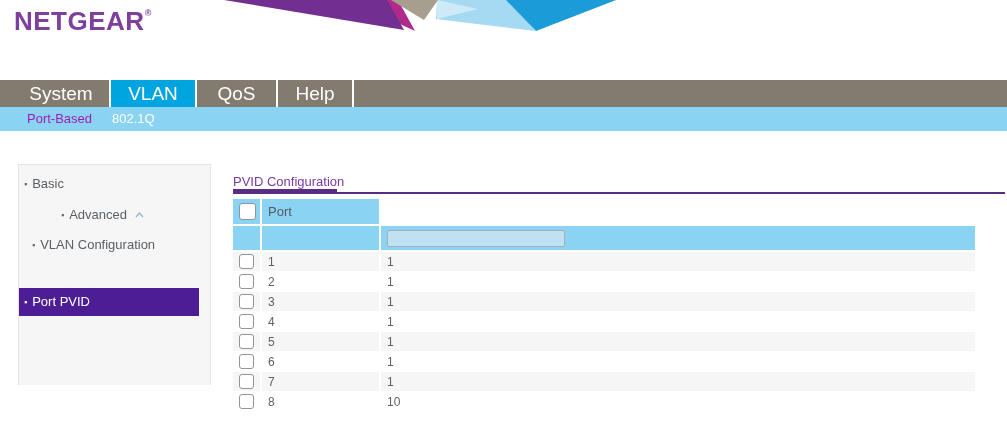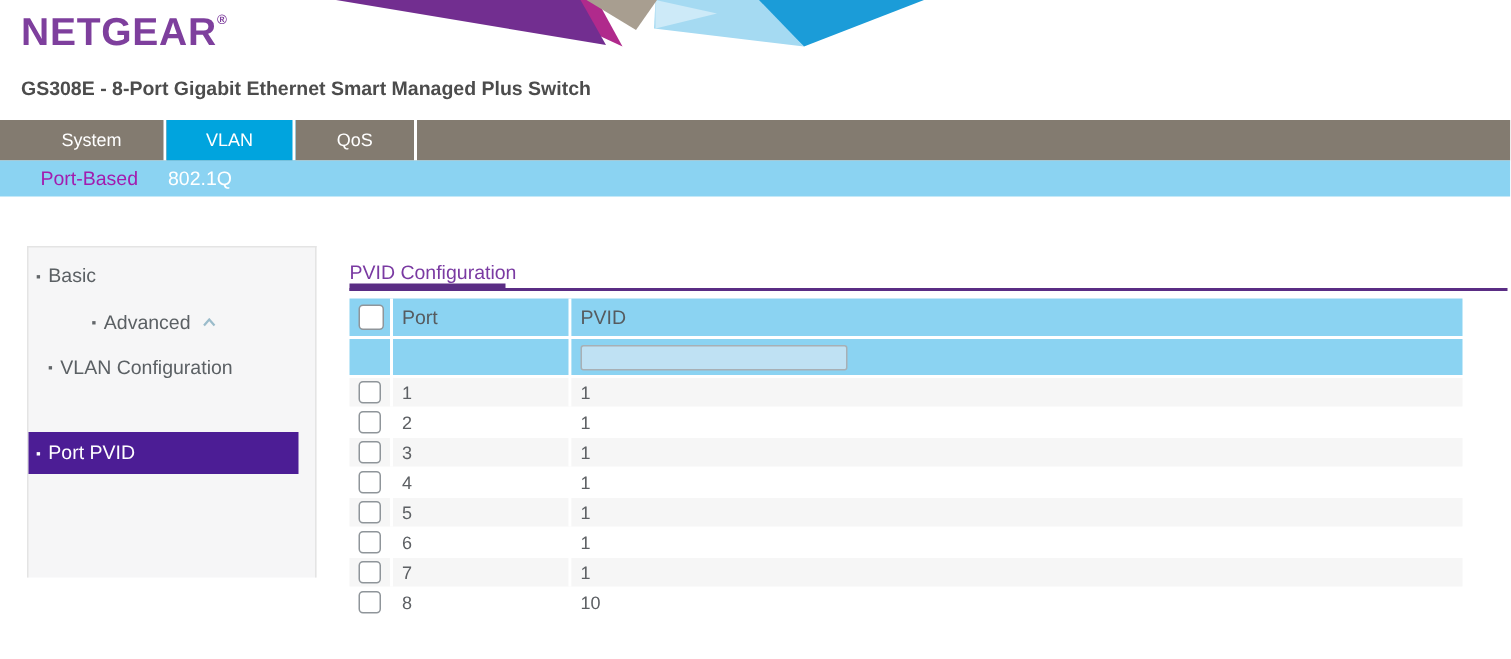--- a/index.html
+++ b/index.html
@@ -9,21 +9,21 @@
   
   .banner{position:absolute;left:0;top:0;width:1007px;height:33px;}
   .logo{position:absolute;left:14px;top:6px;font-size:26px;font-weight:bold;
         color:#7e3f9d;letter-spacing:0.5px;}
   .logo .reg{font-size:9px;vertical-align:14px;font-weight:bold;}
   .product-title{position:absolute;left:14px;top:51px;font-size:13px;font-weight:bold;color:#4c4c4c;}
 
   
   .nav{position:absolute;left:0;top:80px;width:1007px;height:27px;background:#837b70;
        box-sizing:border-box;padding-left:13px;display:flex;}
-  .nav-tab{height:27px;line-height:27px;text-align:center;color:#fff;font-size:12px;
+  .nav-tab{height:27px;line-height:27px;text-align:center;color:#fff;font-size:19px;
            border-right:2px solid #fff;cursor:pointer;}
   .nav-tab:nth-child(1){width:96px;}
   .nav-tab:nth-child(2){width:84px;}
   .nav-tab:nth-child(3){width:79px;}
   .nav-tab:nth-child(4){width:74px;}
   .nav-tab.active{background:#00a4de;}
 
   
   .subnav{position:absolute;left:0;top:107px;width:1007px;height:24px;background:#8bd3f2;}
   .subnav-item{position:absolute;top:0;height:24px;line-height:24px;font-size:13px;
@@ -83,26 +83,26 @@
     <polygon points="503,0 616,0 536,31" fill="#1b9cd8"></polygon>
     <polygon points="437,0 506,0 536,31 436,19" fill="#a5daf2"></polygon>
     <polygon points="437,0 478,9 437,19" fill="#cdeaf8"></polygon>
     <polygon points="348,0 398,0 415,31" fill="#b02a8c"></polygon>
     <polygon points="224,0 387,0 404,30" fill="#722e90"></polygon>
     <polygon points="391,0 438,0 424,20" fill="#a89e90"></polygon>
   </svg>
 
   <div class="logo"><span>NETGEAR</span><span class="reg">®</span></div>
 
-  <div class="product-title">GS308E - 8-Port Gigabit Ethernet Smart Managed Plus Switch</div>
 
   <div class="nav">
     <div class="nav-tab">System</div>
     <div class="nav-tab active">VLAN</div>
     <div class="nav-tab">QoS</div>
+    <div class="nav-tab">Help</div>
   </div>
 
   <div class="subnav">
     <div class="subnav-item i0">Port-Based</div>
     <div class="subnav-item i1">802.1Q</div>
   </div>
 
   <div class="sidebar">
     <div class="side-item si-basic">
       <span class="bullet">▪</span><span>Basic</span>
@@ -124,21 +124,20 @@
   <div class="underline-thin"></div>
   <div class="underline-thick"></div>
 
   <div class="pvid-table">
 
     <div class="trow thead">
       <div class="cell c1">
         <span class="cb cb-head"></span>
       </div>
       <div class="cell c2">Port</div>
-      <div class="cell c3">PVID</div>
     </div>
 
     <div class="trow tfilter">
       <div class="cell c1"></div>
       <div class="cell c2"></div>
       <div class="cell c3">
         <input class="filter-input" type="text" value="" style="">
       </div>
     </div>
 

